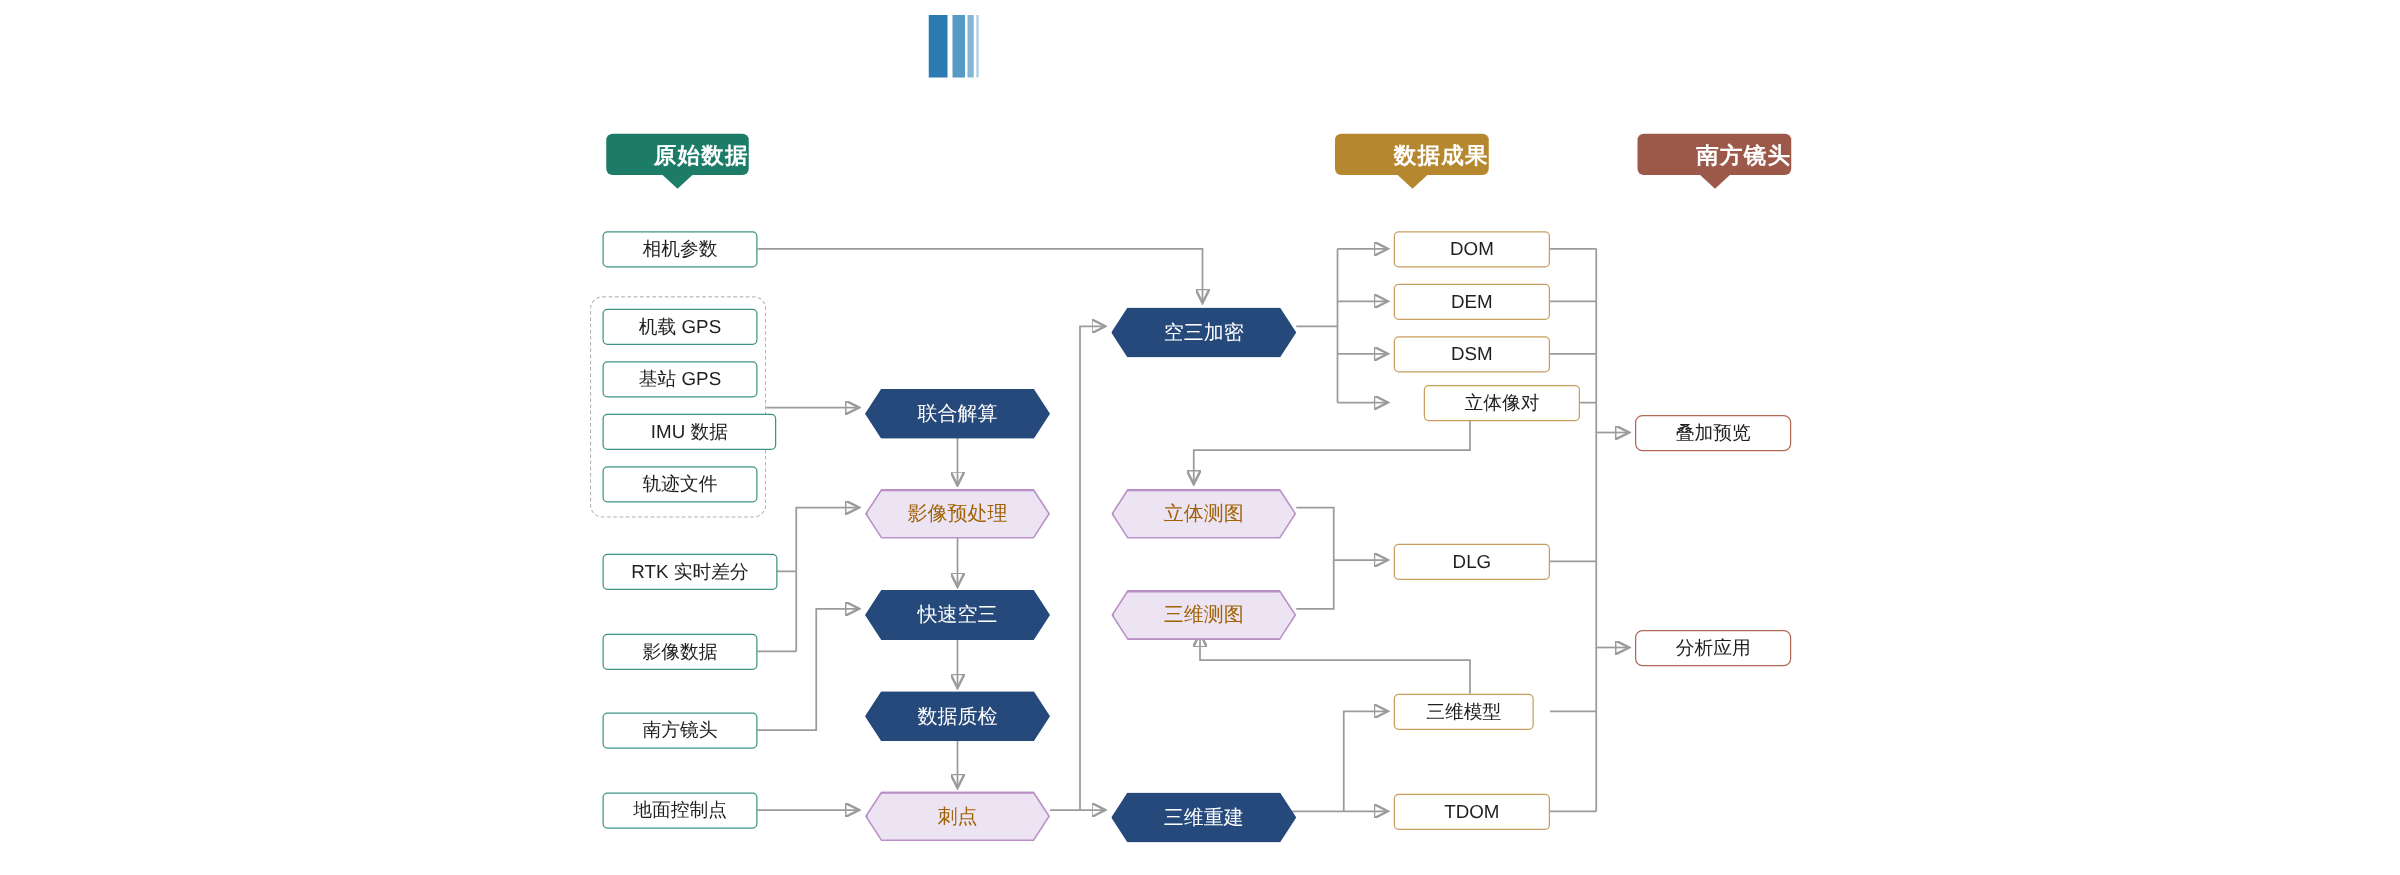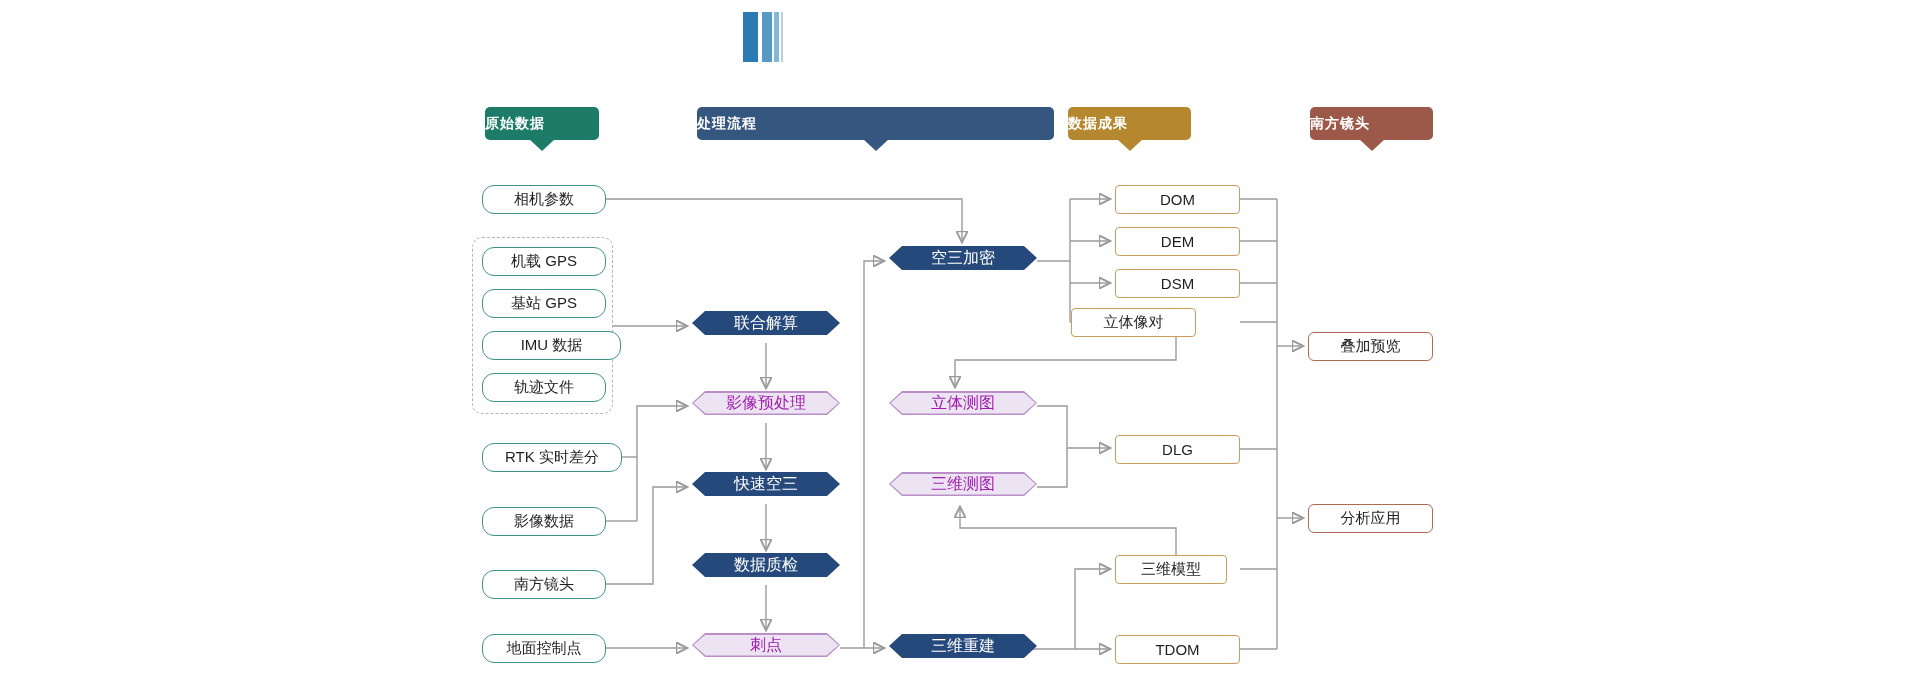--- a/index.html
+++ b/index.html
@@ -11,77 +11,73 @@
   .banner{
     position:absolute;left:450px;top:12px;width:290px;height:50px;
     background:linear-gradient(90deg,#13203c 0%,#1b3a63 45%,#2472aa 100%);
     display:flex;align-items:center;justify-content:center;padding-left:46px;box-sizing:border-box;
     color:#fff;font-size:23px;font-weight:bold;letter-spacing:1px;
   }
   .stripe{position:absolute;top:12px;height:50px;}
   
   .badge{
     position:absolute;height:33px;border-radius:5px;background:var(--c);
-    display:flex;align-items:center;justify-content:flex-start;
-    color:#fff;font-size:14px;font-weight:bold;letter-spacing:1px;
+    display:flex;align-items:center;justify-content:flex-end;
+    color:#fff;font-size:18px;font-weight:bold;letter-spacing:1px;
   }
   .badge .ptr{
     position:absolute;left:50%;top:32px;transform:translateX(-50%);
     width:0;height:0;border-left:13px solid transparent;border-right:13px solid transparent;
     border-top:12px solid var(--c);
   }
   
   .box{
     position:absolute;height:29px;background:#fff;border:1.5px solid #888;
     border-radius:4px;box-sizing:border-box;
     display:flex;align-items:center;justify-content:center;
     font-size:15px;color:#1f1f1f;white-space:nowrap;
   }
-  .box.teal{border-color:#3f9285;border-radius:12px;}
+  .box.teal{border-color:#3f9285;}
   .box.gold{border-color:#c99e5e;}
   .box.brick{border-color:#b06a55;border-radius:6px;}
   .dashedgroup{
     position:absolute;left:472px;top:237px;width:141px;height:177px;
     border:1.5px dashed #b5b5b5;border-radius:10px;box-sizing:border-box;
   }
   
   .hex{
-    position:absolute;width:148px;height:24px;
+    position:absolute;width:148px;height:40px;
     clip-path:polygon(13px 0,135px 0,100% 50%,135px 100%,13px 100%,0 50%);
     display:flex;padding:1.5px;box-sizing:border-box;
   }
   .hex .in{
     flex:1;clip-path:polygon(12px 0,133px 0,100% 50%,133px 100%,12px 100%,0 50%);
     display:flex;align-items:center;justify-content:center;
     font-size:16px;white-space:nowrap;
   }
   .hex.navy{background:#26497b;}
   .hex.navy .in{background:#26497b;color:#ffffff;font-weight:500;}
   .hex.lav{background:#ba8ec6;}
-  .hex.lav .in{background:#ece4f2;color:#a21caf;}
+  .hex.lav .in{background:#ece4f2;color:#a16207;}
   
   svg.wires{position:absolute;left:0;top:0;pointer-events:none;}
   svg.wires path{fill:none;stroke:#9b9b9b;stroke-width:1.4;}
 </style>
 </head>
 <body>
 
 <div id="stage">
 
   <div class="stripe" style="left:743px;width:15px;background:#2b7ab2"></div>
   <div class="stripe" style="left:762px;width:10px;background:#549ac4"></div>
   <div class="stripe" style="left:774px;width:5px;background:#84b7d6"></div>
   <div class="stripe" style="left:781px;width:2px;background:#b3d2e5"></div>
 
   <div class="badge" style="--c:#1d7c68;left:485px;top:107px;width:114px">
     <span>原始数据</span>
-      <i class="ptr"></i>
-  </div>
-  <div class="badge" style="--c:#35567f;left:697px;top:107px;width:357px">
-    <span>处理流程</span>
       <i class="ptr"></i>
   </div>
   <div class="badge" style="--c:#b5872e;left:1068px;top:107px;width:123px">
     <span>数据成果</span>
       <i class="ptr"></i>
   </div>
   <div class="badge" style="--c:#9c594a;left:1310px;top:107px;width:123px">
     <span>南方镜头</span>
       <i class="ptr"></i>
   </div>
@@ -180,21 +176,21 @@
   <div class="hex lav" style="left:889px;top:472px">
       <div class="in">三维测图</div>
     </div>
   <div class="hex navy" style="left:889px;top:634px">
       <div class="in">三维重建</div>
     </div>
 
   <div class="box gold" style="left:1115px;top:185px;width:125px">DOM</div>
   <div class="box gold" style="left:1115px;top:227px;width:125px">DEM</div>
   <div class="box gold" style="left:1115px;top:269px;width:125px">DSM</div>
-  <div class="box gold" style="left:1071px;top:308px;width:125px">立体像对</div>
+  <div class="box gold" style="left:1139px;top:308px;width:125px">立体像对</div>
   <div class="box gold" style="left:1115px;top:435px;width:125px">DLG</div>
   <div class="box gold" style="left:1115px;top:555px;width:112px">三维模型</div>
   <div class="box gold" style="left:1115px;top:635px;width:125px">TDOM</div>
 
   <div class="box brick" style="left:1308px;top:332px;width:125px">叠加预览</div>
   <div class="box brick" style="left:1308px;top:504px;width:125px">分析应用</div>
 
 </div>
 
 </body></html>

